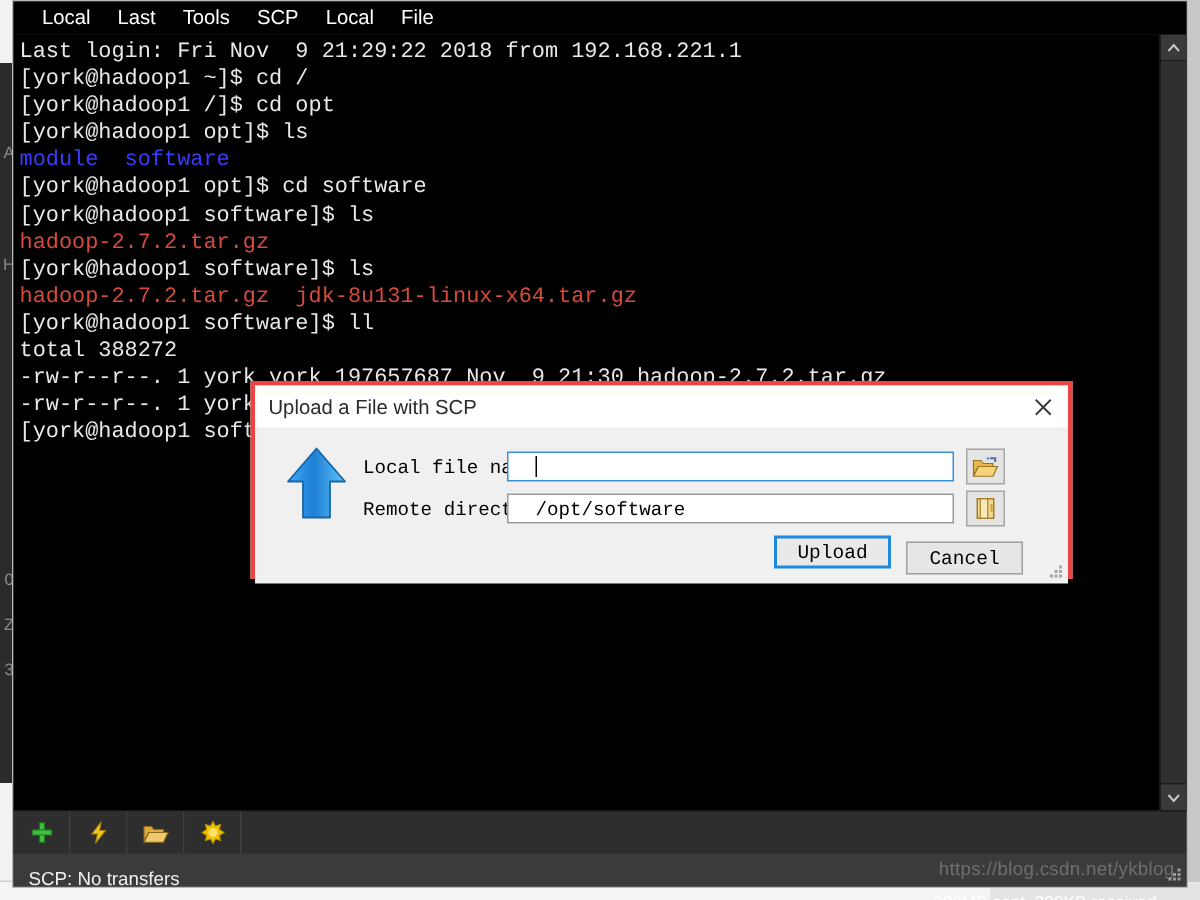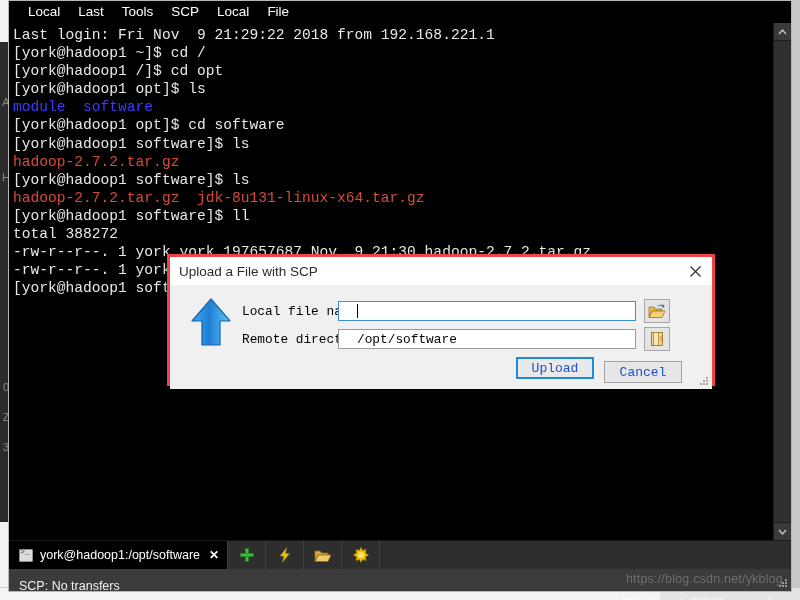--- a/index.html
+++ b/index.html
@@ -366,21 +366,21 @@
     justify-content: center;
   }
   .dlg-btn {
     position: absolute;
     height: 22px;
     display: flex;
     align-items: center;
     justify-content: center;
     font-family: "Liberation Mono", "DejaVu Sans Mono", monospace;
     font-size: 13px;
-    color: #1d4ed8;
+    color: #000000;
     background: #e6e6e6;
     box-sizing: border-box;
   }
   #btn-upload {
     left: 346px; top: 72px; width: 78px;
     border: 2px solid #1d8ae0;
     background: #e9e9e9;
   }
   #btn-cancel {
     left: 434px; top: 76px; width: 78px;
@@ -498,25 +498,20 @@
             <i style="left:6px; top:3px;"></i>
           <i style="left:0; top:6px;"></i>
             <i style="left:3px; top:6px;"></i>
             <i style="left:6px; top:6px;"></i>
         </div>
       </div>
     </div>
   </div>
 
   <div id="tabbar">
-    <div class="tab">
-      <span class="tab-icon"></span>
-      <span class="tab-label">york@hadoop1:/opt/software</span>
-      <span class="tab-close">✕</span>
-    </div>
     <div class="tb-btn">
       <svg width="16" height="16" viewBox="0 0 16 16">
         <rect x="6.3" y="1.5" width="3.4" height="13" fill="#3fbf3f" stroke="#1f7a1f" stroke-width="0.7"></rect>
         <rect x="1.5" y="6.3" width="13" height="3.4" fill="#3fbf3f" stroke="#1f7a1f" stroke-width="0.7"></rect>
       </svg>
     </div>
     <div class="tb-btn">
       <svg width="14" height="16" viewBox="0 0 14 16">
         <polygon points="8.5,0.8 2.2,9 6,9 4.6,15.2 11.4,6.6 7.4,6.6" fill="#f0c419" stroke="#a3801a" stroke-width="0.7"></polygon>
       </svg>

